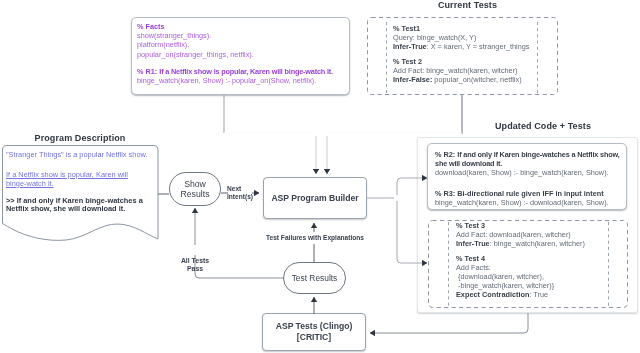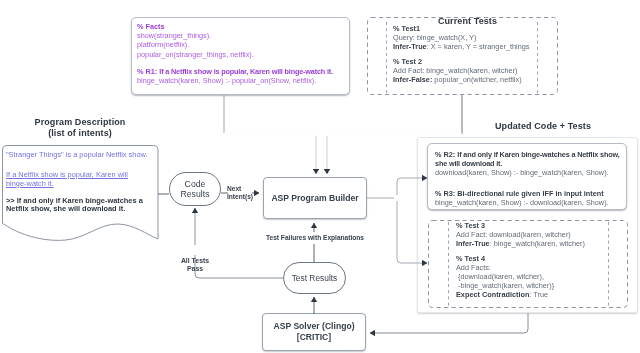--- a/index.html
+++ b/index.html
@@ -95,22 +95,22 @@
       <path d="M314,314 L314,297" marker-end="url(#ah)"></path>
 
       <path d="M314,262 L314,223" marker-end="url(#ah)"></path>
 
       <path stroke="#8a9099" d="M283,278 L199,278 Q195,278 195,274 L195,255"></path>
       <path stroke="#8a9099" d="M195,245 L195,208" marker-end="url(#ah)"></path>
     </g>
   </svg>
 
   <div class="ttl abs" style="left:131px;top:16px;width:219px;">Curent ASP Code</div>
-  <div class="ttl abs" style="left:372px;top:16px;width:191px;">Current Tests</div>
-  <div class="ttl abs" style="left:0px;top:117px;width:160px;">
+  <div class="ttl abs" style="left:372px;top:0px;width:191px;">Current Tests</div>
+  <div class="ttl abs" style="left:0px;top:133px;width:160px;">
     <div>Program Description</div>
     <div>(list of intents)</div>
   </div>
   <div class="ttl abs" style="left:433px;top:121px;width:220px;">Updated Code + Tests</div>
 
   <div class="panel solid" style="left:131px;top:17px;width:219px;height:78px;"></div>
   <div class="codelines purple" id="cl-code" style="left:137px;top:22px;font-size:7.3px;"><span class="ln"><span class="b">% Facts</span></span><span class="ln"><span class="">show(stranger_things).</span></span><span class="ln"><span class="">platform(netflix).</span></span><span class="ln"><span class="">popular_on(stranger_things, netflix).</span></span><span class="ln gap"></span><span class="ln"><span class="b">% R1: </span><span class="bi">If a Netflix show is popular, Karen will binge-watch it.</span></span><span class="ln"><span class="">binge_watch(karen, Show) :- popular_on(Show, netflix).</span></span></div>
 
   <svg class="abs" style="left:365px;top:15px;width:196px;height:82px;" viewBox="0 0 196 82">
     <rect x="2.5" y="2.5" width="190" height="77" rx="4" ry="4" fill="none" stroke="#8d96a4" stroke-width="1" stroke-dasharray="4.2 3.3"></rect>
@@ -144,38 +144,38 @@
     <rect x="3.5" y="3.5" width="199" height="87" rx="4" ry="4" fill="none" stroke="#8d96a4" stroke-width="1" stroke-dasharray="4.2 3.3"></rect>
   </svg>
   <svg class="abs" style="left:440px;top:217px;width:180px;height:94px;" viewBox="0 0 180 94">
     <path d="M8.5,5 L8.5,89" fill="none" stroke="#9aa3b0" stroke-width="1" stroke-dasharray="3 3.2"></path>
     <path d="M168.5,5 L168.5,89" fill="none" stroke="#9aa3b0" stroke-width="1" stroke-dasharray="3 3.2"></path>
   </svg>
   <div class="codelines grey" id="cl-uptests" style="left:456px;top:221px;font-size:7.3px;"><span class="ln"><span class="b">% Test 3</span></span><span class="ln"><span class="">Add Fact: download(karen, witcher)</span></span><span class="ln"><span class="b">Infer-True</span><span class="">: binge_watch(karen, witcher)</span></span><span class="ln gap"></span><span class="ln"><span class="b">% Test 4</span></span><span class="ln"><span class="">Add Facts:</span></span><span class="ln"><span class=""> {download(karen, witcher),</span></span><span class="ln"><span class=""> -binge_watch(karen, witcher)}</span></span><span class="ln"><span class="b">Expect Contradiction</span><span class="">: True</span></span></div>
 
   <div class="node stadium" style="left:169px;top:172px;width:52px;height:34px;font-size:8.7px;line-height:10px;">
     <div>
-      <div>Code</div>
+      <div>Show</div>
       <div>Results</div>
     </div>
   </div>
 
   <div class="node rect" style="left:263px;top:177px;width:104px;height:42px;font-size:8.6px;line-height:11px;">
     <div>
       <div>ASP Program Builder</div>
     </div>
   </div>
 
   <div class="node stadium" style="left:283px;top:262px;width:63px;height:32px;font-size:8.4px;">
     <div>Test Results</div>
   </div>
 
   <div class="node rect" style="left:262px;top:313px;width:104px;height:38px;font-size:8.6px;line-height:11px;">
     <div>
-      <div>ASP Solver (Clingo)</div>
+      <div>ASP Tests (Clingo)</div>
       <div>[CRITIC]</div>
     </div>
   </div>
 
   <div class="edgelab" style="left:227px;top:185px;width:28px;text-align:left;">
     <div>Next</div>
     <div>Intent(s)</div>
   </div>
   <div class="edgelab" style="left:215px;top:234.5px;width:200px;"><span class="bgtxt">Test Failures with Explanations</span></div>
   <div class="edgelab" style="left:166px;top:257px;width:58px;font-size:6.9px;">

